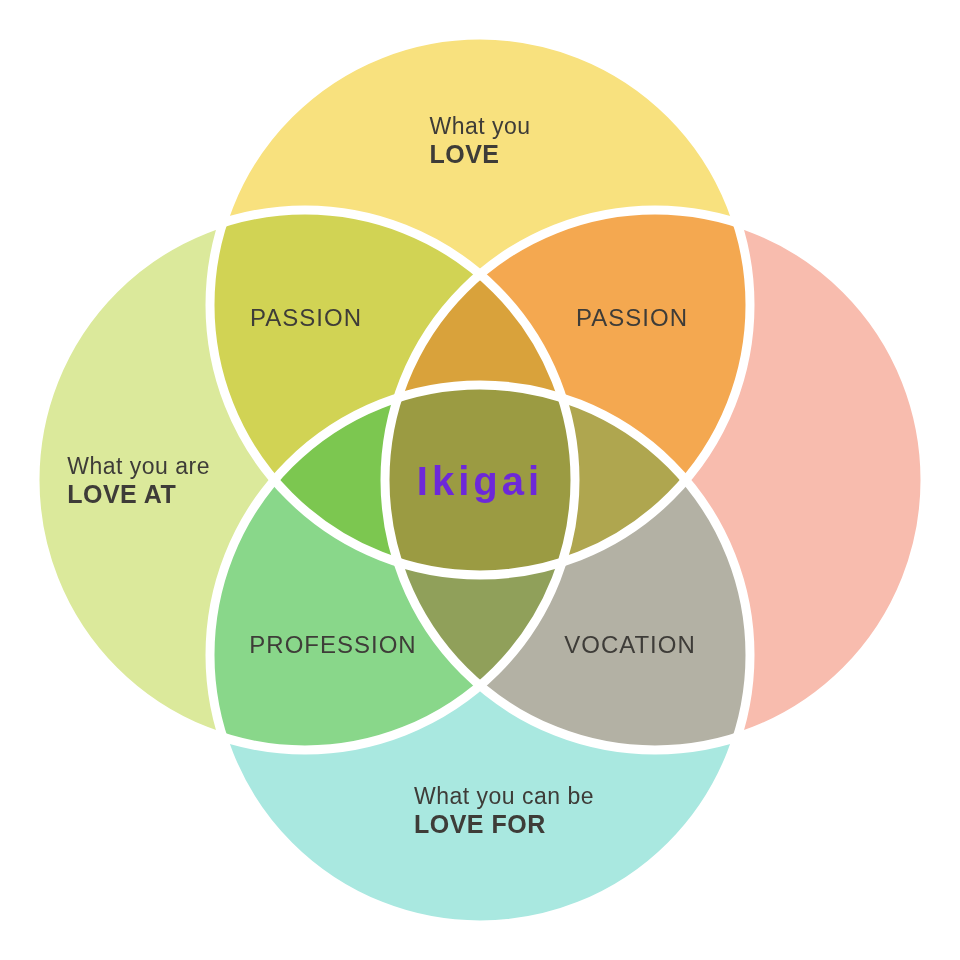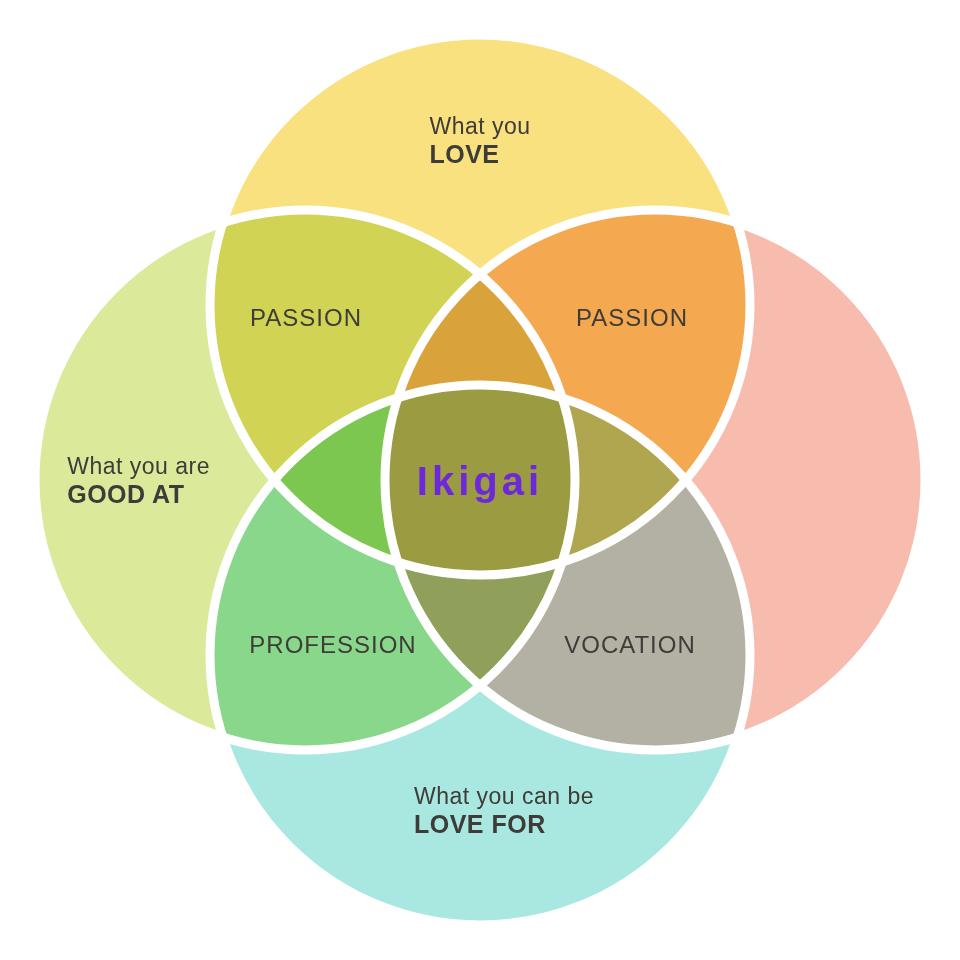--- a/index.html
+++ b/index.html
@@ -150,21 +150,21 @@
     </g>
   </svg>
 
   <div class="caption center-align pos-love">
     <span class="l1">What you</span>
     <span class="l2">LOVE</span>
   </div>
 
   <div class="caption right-align pos-goodat">
     <span class="l1">What you are</span>
-    <span class="l2">GOOD AT</span>
+    <span class="l2">LOVE AT</span>
   </div>
 
 
   <div class="caption center-align pos-paidfor">
     <span class="l1">What you can be</span>
     <span class="l2">LOVE FOR</span>
   </div>
 
   <div class="zone pos-passion">PASSION</div>
   <div class="zone pos-mission">PASSION</div>

